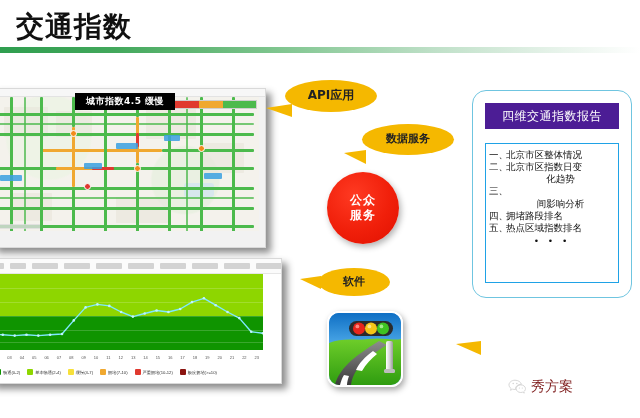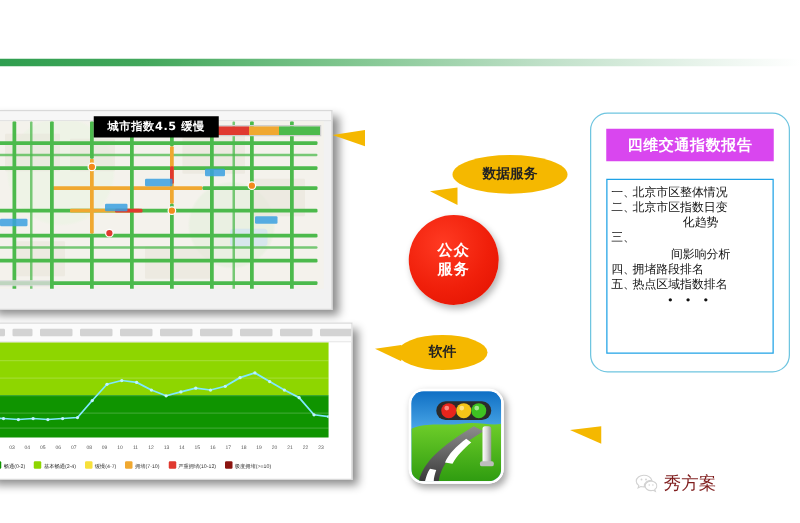--- a/index.html
+++ b/index.html
@@ -140,21 +140,21 @@
   }
   .appicon svg{position:absolute;left:0;top:0;}
 
   
   .report{
     position:absolute;left:472px;top:90px;width:158px;height:206px;
     border:1.6px solid #6fc5e0;border-radius:14px;background:#fff;
   }
   .report-title{
     position:absolute;left:12px;top:12px;width:134px;height:26px;
-    background:#d946ef;color:#fff;font-size:12px;font-weight:bold;
+    background:#4c1d95;color:#fff;font-size:12px;font-weight:normal;
     display:flex;align-items:center;justify-content:center;letter-spacing:.5px;
     font-family:"DejaVu Sans","Liberation Sans",sans-serif;
   }
   .report-body{
     position:absolute;left:12px;top:52px;width:134px;height:140px;
     border:1.4px solid #1fa2e6;padding:5px 3px 0 3px;box-sizing:border-box;
   }
   .report-item{
     display:flex;font-size:9.5px;color:#111;line-height:1.28;margin-bottom:0px;
     font-family:"DejaVu Sans","Liberation Sans",sans-serif;
@@ -172,20 +172,21 @@
     position:absolute;left:508px;top:378px;display:flex;align-items:center;gap:5px;
     color:#7f1d1d;font-size:14px;font-family:"DejaVu Sans","Liberation Sans",sans-serif;
   }
   .watermark svg{display:block;}
 </style>
 </head>
 <body>
 
 <div id="stage">
 
+  <div class="page-title">交通指数</div>
   <div class="title-rule"></div>
 
   <div class="map-card">
     <div class="map-chrome"></div>
     <div class="map-canvas">
 
       <div class="blk" style="left:8px;top:10px;width:44px;height:30px;"></div>
       <div class="blk" style="left:60px;top:14px;width:36px;height:26px;"></div>
       <div class="blk" style="left:150px;top:8px;width:50px;height:34px;"></div>
       <div class="blk" style="left:206px;top:46px;width:42px;height:30px;"></div>
@@ -340,20 +341,21 @@
           <span>严重拥堵(10-12)</span>
         </span>
         <span class="lg">
           <i style="background: rgb(139, 20, 16);"></i>
           <span>极度拥堵(&gt;=10)</span>
         </span>
       </div>
   </div>
 
   <div class="tail tail-api"></div>
+  <div class="callout cal-api">API应用</div>
 
   <div class="tail tail-data"></div>
   <div class="callout cal-data">数据服务</div>
 
   <div class="tail tail-soft"></div>
   <div class="callout cal-soft">软件</div>
 
   <div class="tail tail-app"></div>
 
   <div class="hub">

